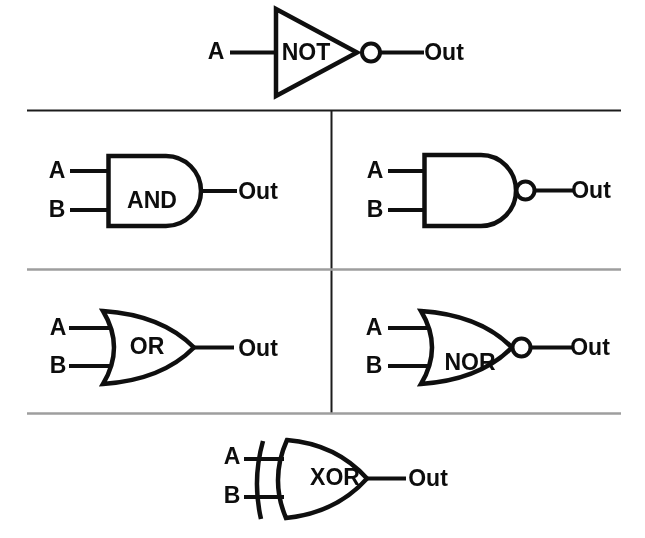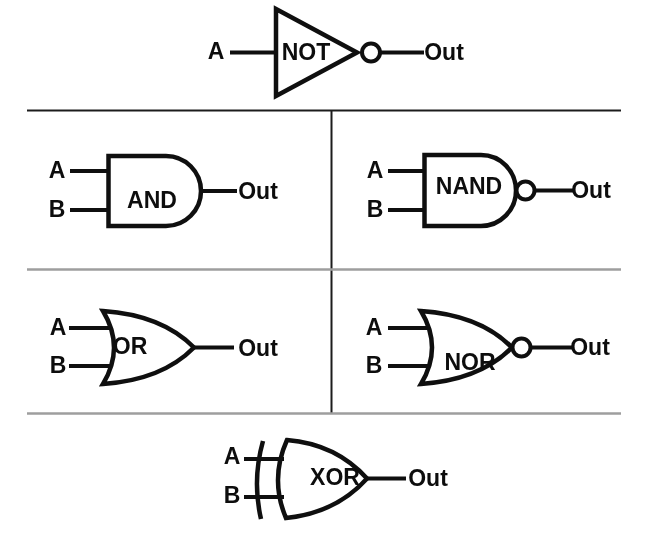--- a/index.html
+++ b/index.html
@@ -91,26 +91,25 @@
   <span class="lbl" style="left:306px; top:52px">NOT</span>
   <span class="lbl" style="left:444px; top:52px">Out</span>
 
   <span class="lbl" style="left:57px;  top:170px">A</span>
   <span class="lbl" style="left:57px;  top:209px">B</span>
   <span class="lbl" style="left:152px; top:200px">AND</span>
   <span class="lbl" style="left:258px; top:191px">Out</span>
 
   <span class="lbl" style="left:375px; top:170px">A</span>
   <span class="lbl" style="left:375px; top:209px">B</span>
-  <span class="lbl" style="left:469px; top:186px">NAND</span>
   <span class="lbl" style="left:591px; top:190px">Out</span>
 
   <span class="lbl" style="left:58px;  top:327px">A</span>
   <span class="lbl" style="left:58px;  top:365px">B</span>
-  <span class="lbl" style="left:130px; top:346px">OR</span>
+  <span class="lbl" style="left:147px; top:346px">OR</span>
   <span class="lbl" style="left:258px; top:348px">Out</span>
 
   <span class="lbl" style="left:374px; top:327px">A</span>
   <span class="lbl" style="left:374px; top:365px">B</span>
   <span class="lbl" style="left:470px; top:362px">NOR</span>
   <span class="lbl" style="left:590px; top:347px">Out</span>
 
   <span class="lbl" style="left:232px; top:456px">A</span>
   <span class="lbl" style="left:232px; top:495px">B</span>
   <span class="lbl" style="left:335px; top:477px">XOR</span>

